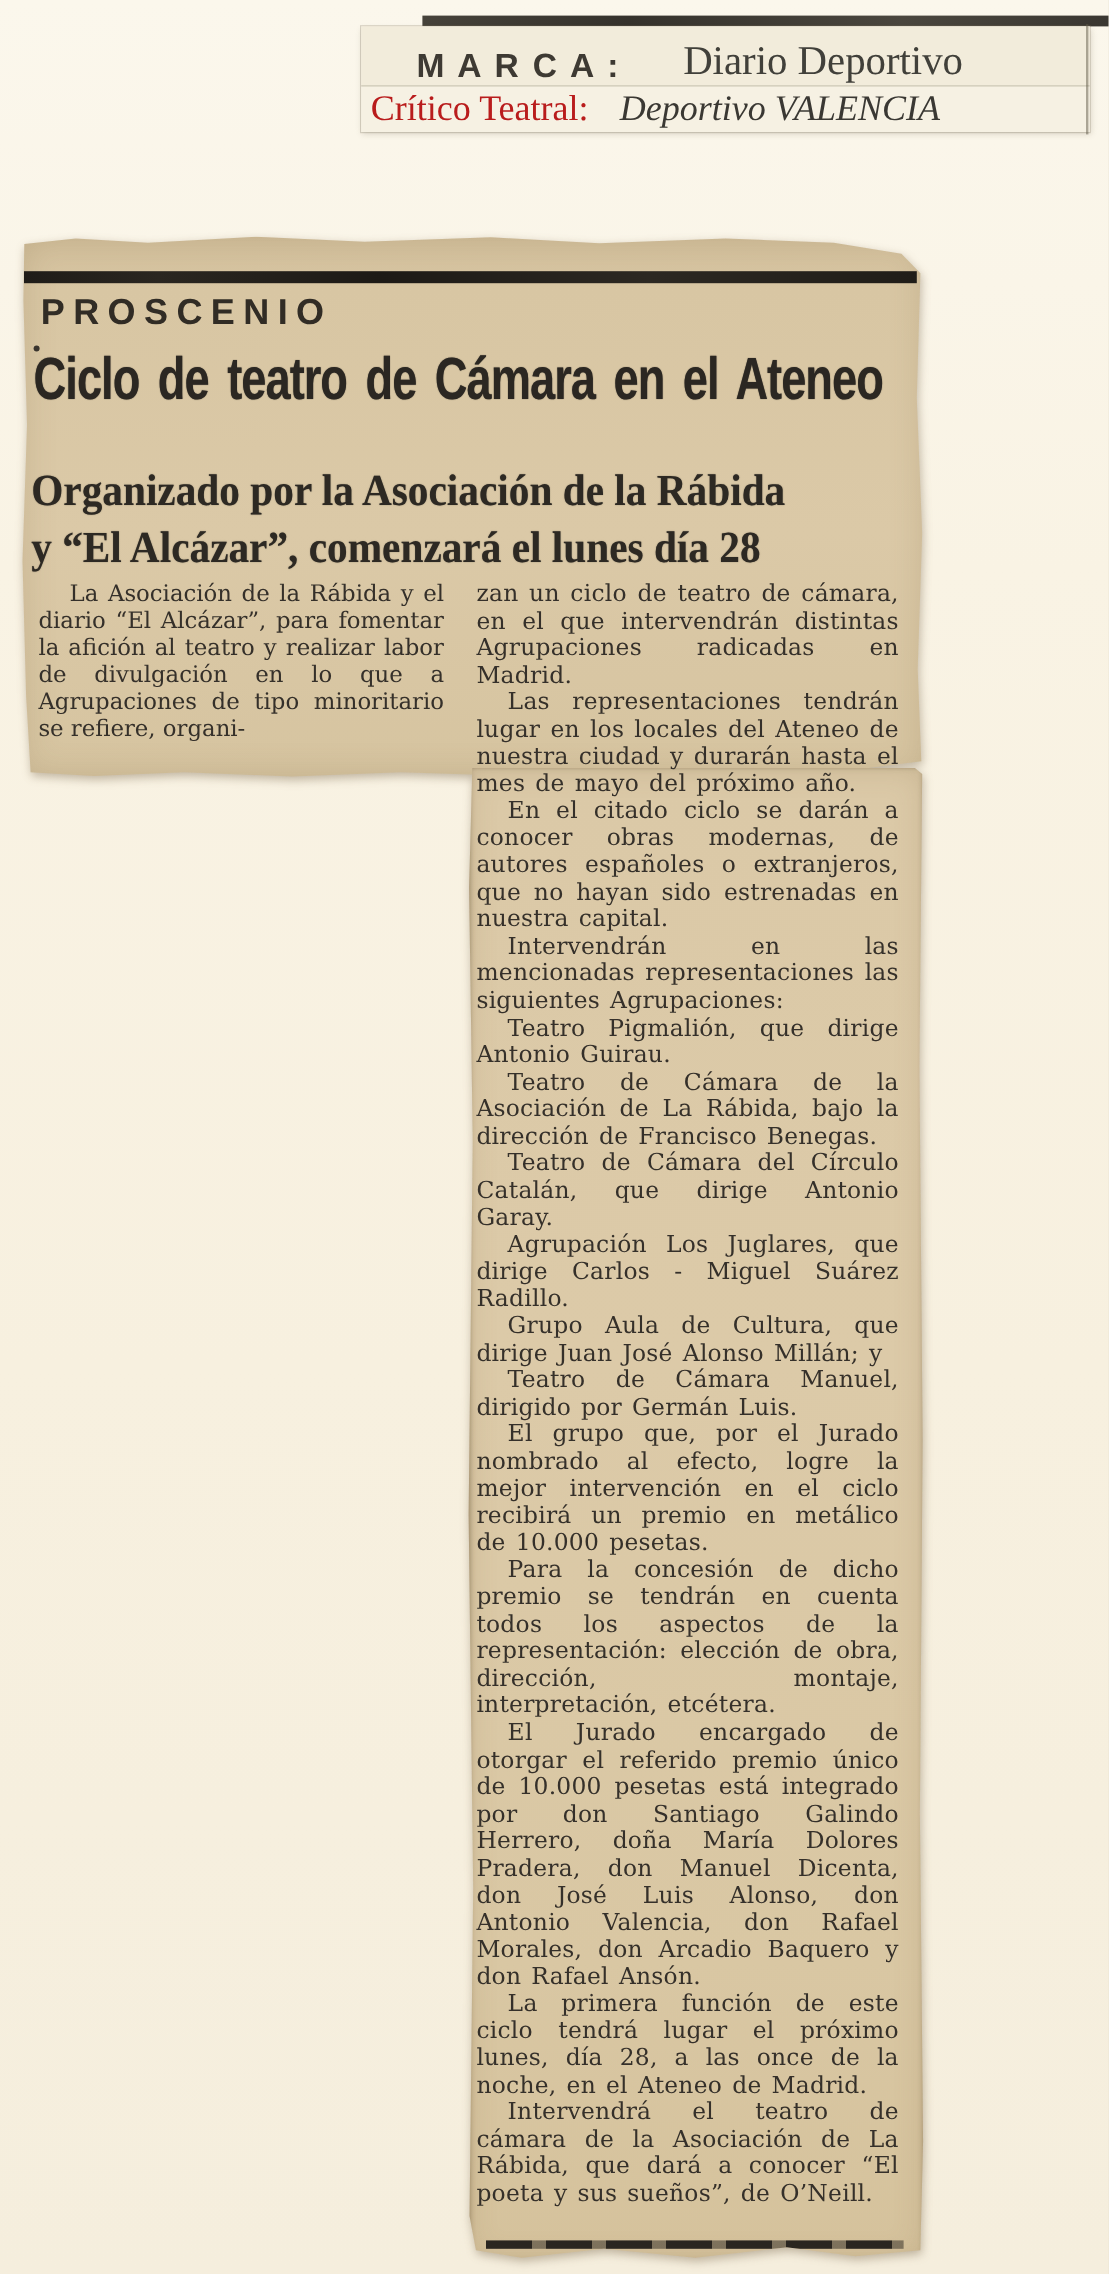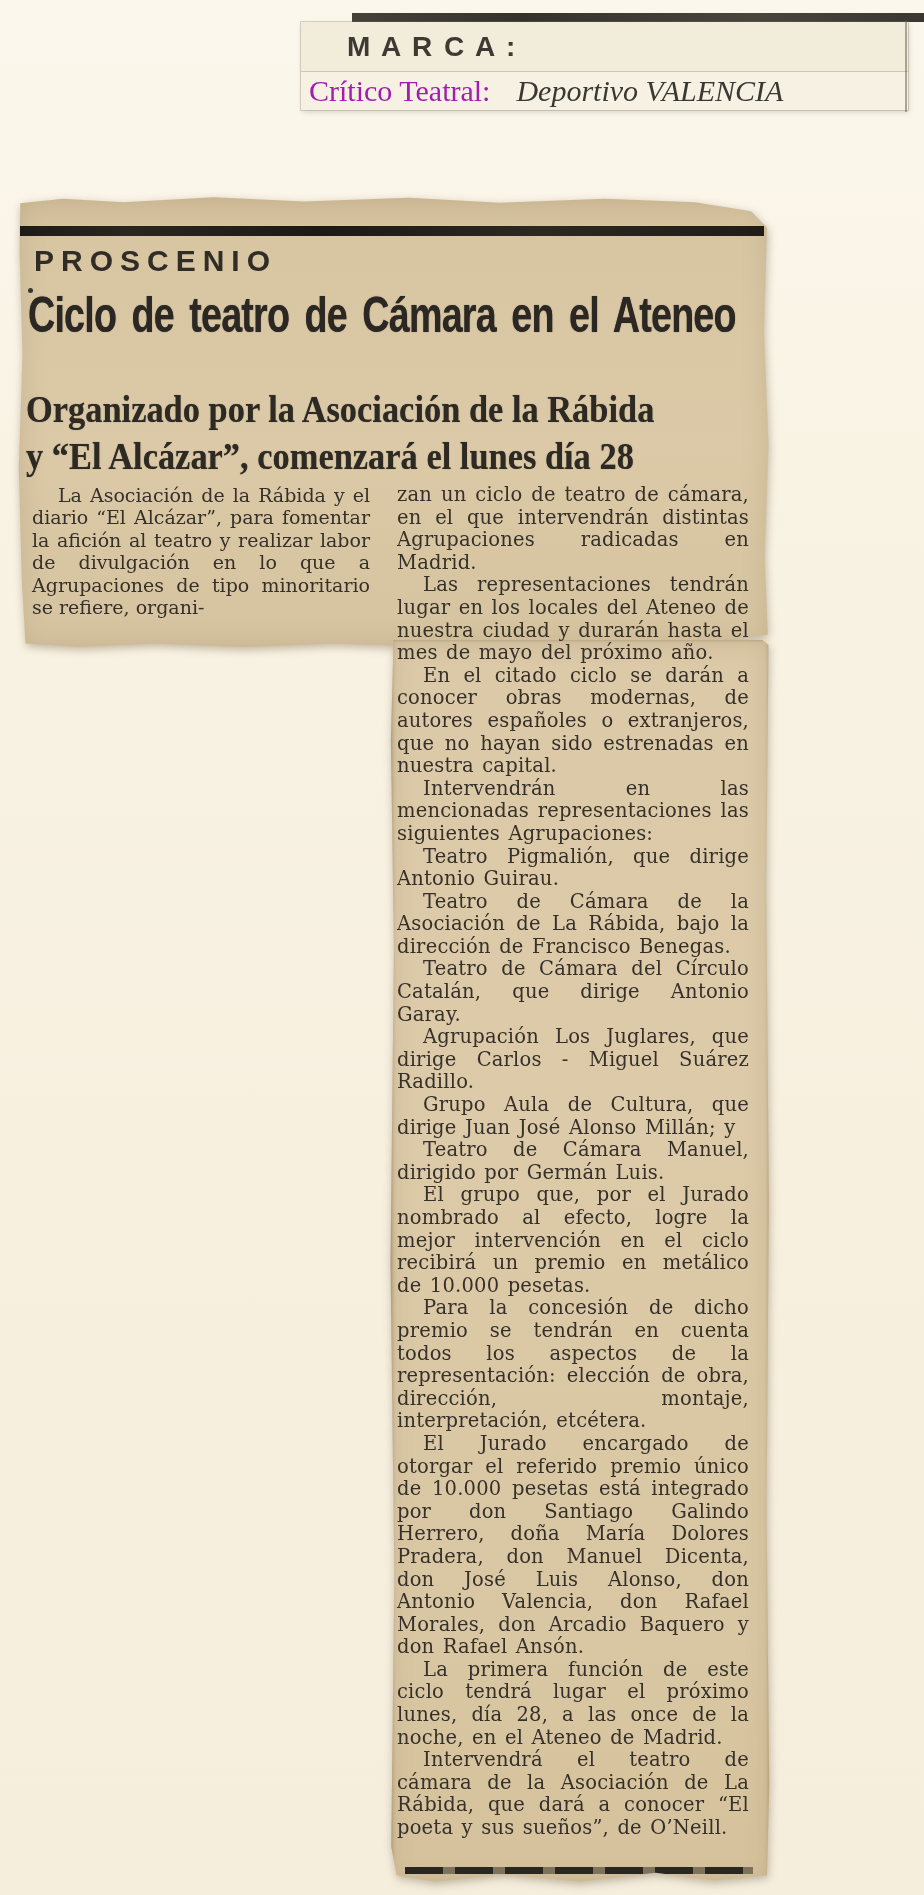--- a/index.html
+++ b/index.html
@@ -6,28 +6,28 @@
   .page{
     position:relative;width:924px;height:1895px;margin:0 auto;overflow:hidden;
     background:linear-gradient(180deg,#fbf7ec 0%,#f9f3e4 25%,#f7f0df 60%,#f5eedd 100%);
     font-family:"DejaVu Serif",serif;
   }
   
   .masthead-topbar{position:absolute;left:352px;top:13px;width:572px;height:9px;
     background:linear-gradient(90deg,#46423a,#35322c 30%,#4a463e 70%,#3a3731);}
   .masthead{position:absolute;left:301px;top:22px;width:607px;height:88px;
     background:#f4efe0;box-shadow:0 0 0 1px rgba(125,115,92,.28),1px 2px 5px rgba(100,90,70,.22);}
-  .masthead-row1{height:49px;display:flex;align-items:center;gap:52px;padding-left:46px;background:#f3edd c;}
+  .masthead-row1{height:49px;display:flex;align-items:flex-end;gap:52px;padding-left:46px;background:#f3edd c;}
   .masthead-row1{background:#f2ecdb;}
   .masthead-row2{height:38px;display:flex;align-items:center;gap:26px;padding-left:8px;
     background:#f6f1e3;border-top:1px solid rgba(130,120,95,.35);}
   .marca{font-family:"Liberation Sans",sans-serif;font-weight:bold;font-size:28px;
     letter-spacing:2px;color:#3e3a33;white-space:pre;}
   .diario{font-family:"Liberation Serif",serif;font-size:34px;color:#41403a;}
-  .critico{font-family:"Liberation Serif",serif;font-size:30px;color:#a21caf;}
+  .critico{font-family:"Liberation Serif",serif;font-size:30px;color:#b91c1c;}
   .valencia{font-family:"Liberation Serif",serif;font-style:italic;font-size:30px;color:#3a3833;}
   .masthead-edge{position:absolute;left:905px;top:20px;width:2px;height:92px;background:rgba(95,90,72,.5);}
 
   
   .clipping{position:absolute;left:18px;top:196px;width:752px;height:1688px;
     filter:drop-shadow(1px 3px 4px rgba(100,80,50,.38));}
   .clip-top{position:absolute;left:0;top:0;width:752px;height:452px;
     background:linear-gradient(180deg,#d2bf9b 0%,#d8c6a3 10%,#dbc9a7 55%,#d6c4a0 100%);
     box-shadow:inset 0 0 28px rgba(120,95,60,.22);
     clip-path:polygon(0.3% 1.6%,6% 0.6%,14% 1.4%,26% 0.3%,38% 1.2%,52% 0.4%,64% 1.5%,78% 0.6%,90% 1.4%,97.5% 3.4%,99.6% 7%,99.2% 30%,99.8% 55%,99.3% 80%,99.7% 97%,92% 98.6%,80% 99.6%,68% 98.8%,55% 99.7%,42% 99%,30% 99.8%,18% 99%,8% 99.7%,1% 99%,0.5% 85%,0.1% 60%,0.6% 35%,0.2% 12%);}
@@ -63,20 +63,21 @@
 </head>
 <body>
 
 <div class="page">
 
   <div class="masthead-topbar"></div>
 
   <div class="masthead">
     <div class="masthead-row1">
       <span class="marca">M A R C A :</span>
+      <span class="diario">Diario Deportivo</span>
     </div>
     <div class="masthead-row2">
       <span class="critico">Crítico Teatral:</span>
       <span class="valencia">Deportivo VALENCIA</span>
     </div>
   </div>
   <div class="masthead-edge"></div>
 
   <div class="clipping">
 

